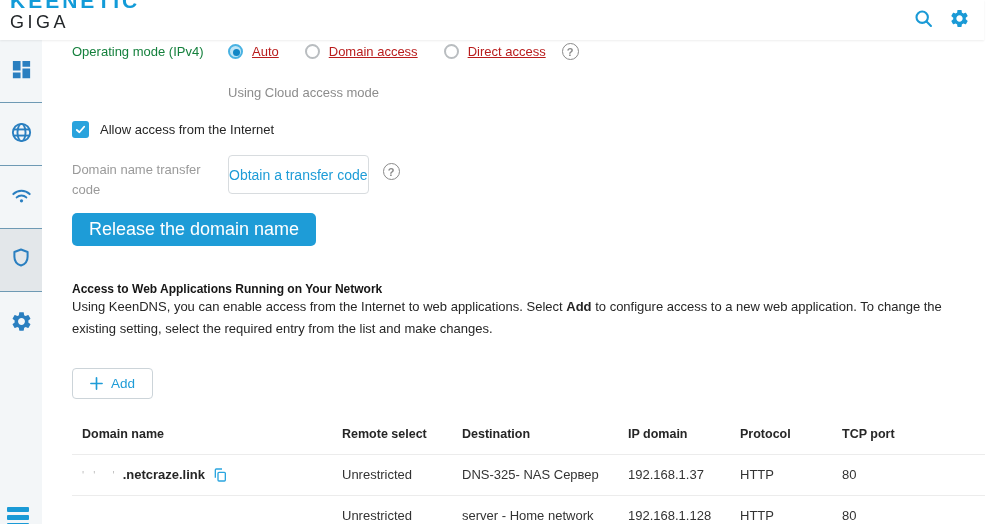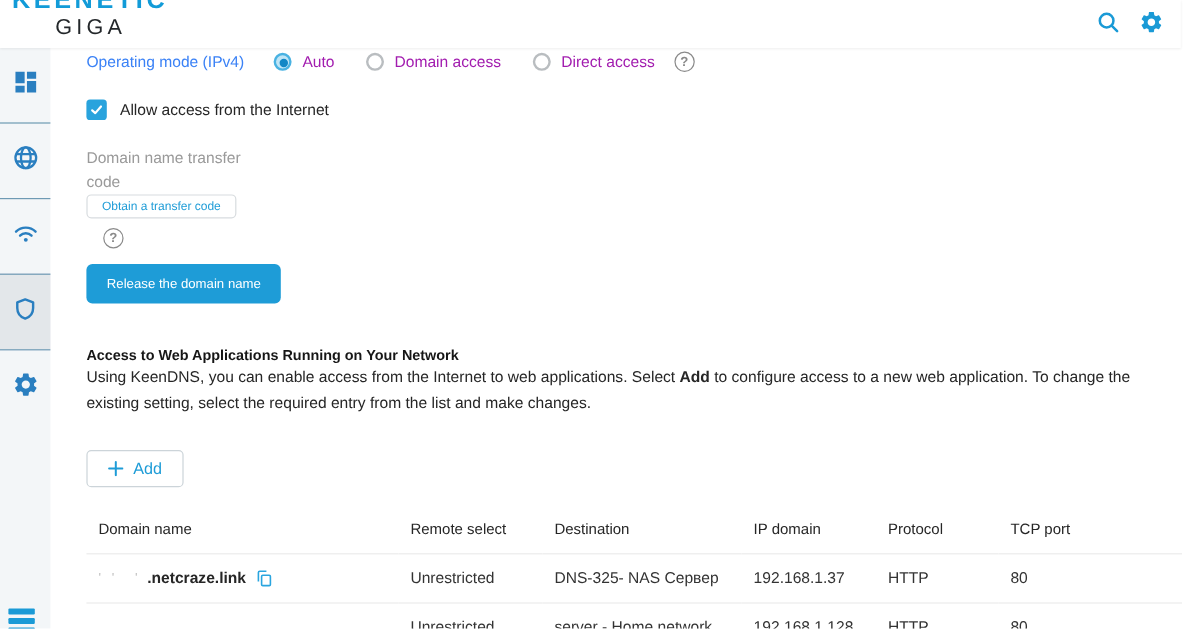--- a/index.html
+++ b/index.html
@@ -4,78 +4,78 @@
 <style>
   html,body{margin:0;padding:0;background:#fff;}
   .app{position:relative;width:1000px;height:524px;overflow:hidden;background:#fff;
        font-family:"Liberation Sans",sans-serif;color:#262626;}
 
   
   .topbar{position:absolute;top:0;left:0;right:16px;height:40px;background:#fff;z-index:5;
           box-shadow:0 1px 2px rgba(0,0,0,0.07);}
   .logo{position:absolute;left:10px;top:-10px;line-height:1;}
   .logo-top{font-size:21px;font-weight:700;letter-spacing:3px;color:#129bd8;}
-  .logo-bottom{font-size:18px;font-weight:400;letter-spacing:3.5px;color:#23272a;margin-top:2px;margin-left:36px;}
+  .logo-bottom{font-size:18px;font-weight:400;letter-spacing:3.5px;color:#23272a;margin-top:2px;}
   .topbar-icons{position:absolute;right:14px;top:7px;display:flex;gap:14px;align-items:center;}
   .icon-btn{width:22px;height:22px;cursor:pointer;display:flex;align-items:center;justify-content:center;}
 
   
   .sidebar{position:absolute;left:0;top:40px;bottom:0;width:42px;background:#f3f6f8;z-index:4;
            display:flex;flex-direction:column;}
   .side-item{height:62px;display:flex;align-items:center;justify-content:center;cursor:pointer;}
   .side-item + .side-item{border-top:1px solid #6e9ab4;}
   .side-item.active{background:#e3e7ea;}
   .side-spacer{flex:1;}
   .hamburger{position:absolute;left:7px;bottom:-4px;display:flex;flex-direction:column;gap:3px;cursor:pointer;}
   .hamburger div{width:22px;height:5px;background:#1a9ad6;border-radius:1px;}
 
   
   .main{position:absolute;left:42px;top:40px;right:0;bottom:0;background:#fff;
         padding:0 15px 0 30px;box-sizing:border-box;font-size:13px;}
   .form-row{display:flex;align-items:flex-start;margin-top:2px;}
-  .form-label{width:156px;color:#3b82f6;line-height:20px;flex-shrink:0;}
+  .form-label{width:156px;color:#15803d;line-height:20px;flex-shrink:0;}
 
   
   .radio-group{display:flex;align-items:center;gap:26px;padding-top:1px;}
   .radio-opt{display:flex;align-items:center;gap:9px;cursor:pointer;}
   .radio{width:15px;height:15px;border-radius:50%;box-sizing:border-box;border:2px solid #b9bdc0;position:relative;}
   .radio.on{border-color:#49b2e2;background:#bfe5f6;}
   .radio.on::after{content:"";position:absolute;left:3px;top:3px;width:7px;height:7px;border-radius:50%;background:#1287c6;}
-  .radio-label{color:#a21caf;}
+  .radio-label{color:#b91c1c;text-decoration:underline;}
 
   .mode-status{margin-left:156px;margin-top:23px;color:#8c8c8c;}
 
   
   .check-row{display:flex;align-items:center;gap:11px;margin-top:21px;cursor:pointer;}
   .checkbox{width:17px;height:17px;border-radius:3px;background:#29a3dd;display:flex;align-items:center;justify-content:center;}
 
   
-  .transfer-row{display:flex;align-items:flex-start;margin-top:17px;flex-direction:column;}
+  .transfer-row{display:flex;align-items:flex-start;margin-top:17px;}
   .transfer-label{width:156px;color:#9a9a9a;line-height:20px;flex-shrink:0;padding-top:5px;}
-  .btn-outline{display:inline-flex;align-items:center;justify-content:center;height:20px;padding:0 12px;
-               border:1px solid #d8dcdf;border-radius:4px;background:#fff;color:#1e9cd7;font-size:10px;cursor:pointer;}
+  .btn-outline{display:inline-flex;align-items:center;justify-content:center;height:39px;padding:0 0;
+               border:1px solid #d8dcdf;border-radius:4px;background:#fff;color:#1e9cd7;font-size:14px;cursor:pointer;}
   .help{width:17px;height:17px;border-radius:50%;border:1.5px solid #8a8a8a;color:#8a8a8a;font-size:11px;
         display:inline-flex;align-items:center;justify-content:center;box-sizing:border-box;font-weight:700;}
   .transfer-help{margin-left:14px;margin-top:8px;}
 
   .btn-primary{display:inline-flex;align-items:center;height:33px;padding:0 17px;margin-top:13px;
-               background:#1e9cd7;border:none;border-radius:5px;color:#fff;font-size:11px;cursor:pointer;
+               background:#1e9cd7;border:none;border-radius:5px;color:#fff;font-size:18px;cursor:pointer;
                font-family:"Liberation Sans",sans-serif;}
 
   
   .section-title{margin-top:36px;font-size:12px;font-weight:700;color:#161616;}
   .section-desc{line-height:1.68;color:#262626;max-width:915px;}
   .section-desc b{font-weight:700;}
 
   .btn-add{display:inline-flex;align-items:center;gap:8px;height:31px;padding:0 17px;margin-top:28px;
            border:1px solid #ccd4d9;border-radius:4px;background:#fff;color:#1e9cd7;font-size:13.5px;cursor:pointer;}
 
   
   table{margin-top:16px;width:100%;border-collapse:collapse;table-layout:fixed;font-size:13px;}
-  th{text-align:left;font-size:12.5px;font-weight:400;color:#262626;padding:12px 10px 13px 10px;}
+  th{text-align:left;font-size:12.5px;font-weight:700;color:#262626;padding:12px 10px 13px 10px;}
   td{padding:12px 10px;border-top:1px solid #ececec;color:#333;}
   tr.data-row{cursor:pointer;}
   tr.last td{border-bottom:1px solid #ececec;}
   .domain-cell{display:flex;align-items:center;gap:7px;font-weight:700;color:#262626;}
   .redacted{white-space:pre;color:#bdbdbd;font-weight:400;font-size:11px;letter-spacing:1px;}
   .copy-btn{width:16px;height:16px;flex-shrink:0;cursor:pointer;}
 </style>
 </head>
 <body>
 
@@ -164,20 +164,21 @@
           <span class="radio-label">Domain access</span>
         </div>
         <div class="radio-opt">
           <span class="radio"></span>
           <span class="radio-label">Direct access</span>
         </div>
         <span class="help" style="margin-left:-10px;">?</span>
       </div>
     </div>
 
+    <div class="mode-status">Using Cloud access mode</div>
 
     <div class="check-row">
       <span class="checkbox">
         <svg width="11" height="11" viewBox="0 0 12 12" fill="none" stroke="#fff" stroke-width="2" stroke-linecap="round" stroke-linejoin="round">
             <polyline points="2,6.5 4.8,9 10,3"></polyline>
           </svg>
       </span>
       <span>Allow access from the Internet</span>
     </div>
 

